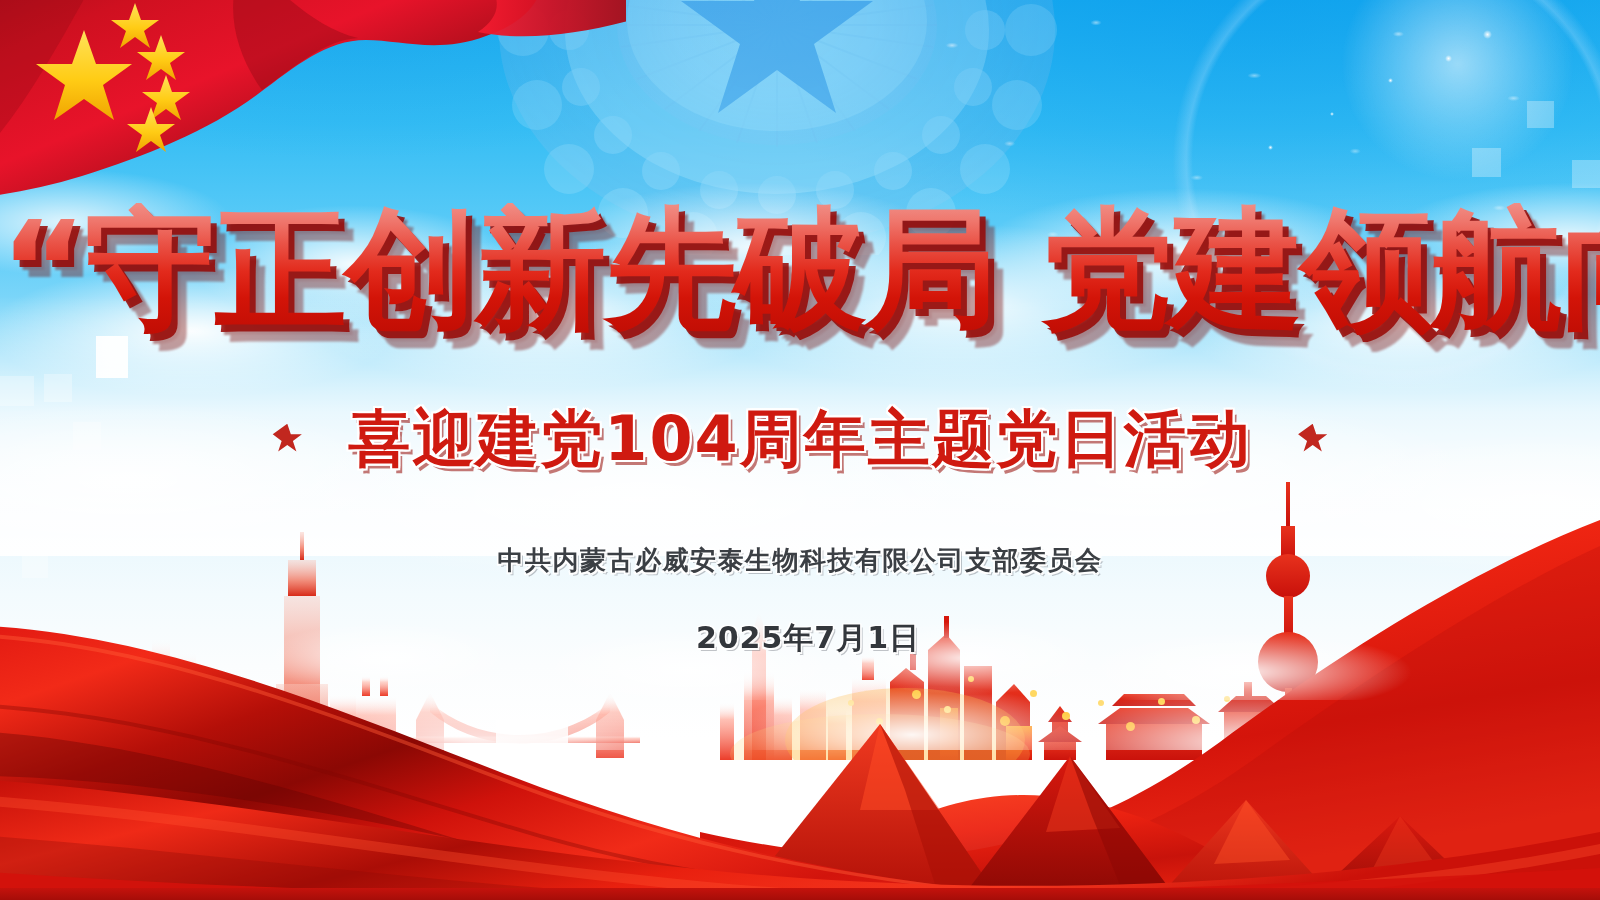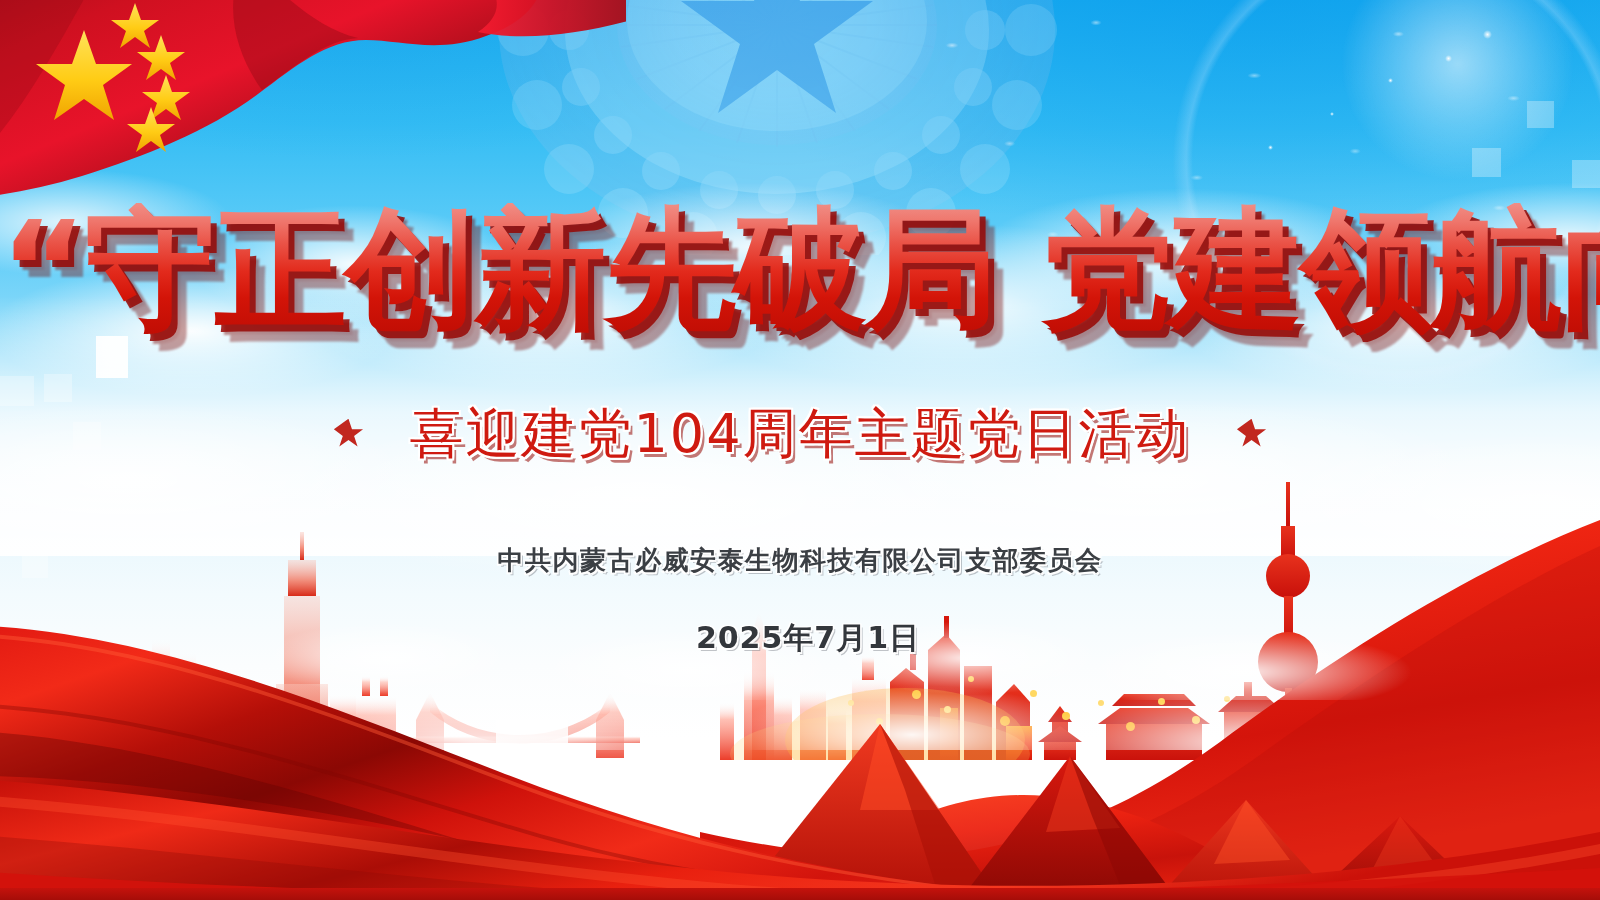--- a/index.html
+++ b/index.html
@@ -156,22 +156,22 @@
     display:flex; align-items:center; justify-content:center; gap:46px;
   }
   .star{
     width:30px; height:30px; flex:0 0 auto;
     background:#c1271f;
     clip-path:polygon(50% 0%,61.8% 35.2%,98.6% 35.2%,68.8% 57.1%,80.4% 92.4%,50% 70.6%,19.6% 92.4%,31.2% 57.1%,1.4% 35.2%);
     filter:drop-shadow(0 0 2px rgba(0,0,0,.12));
   }
   .sub-title{
     font-family:"DejaVu Sans","Liberation Sans",sans-serif;
-    font-weight:400;
-    font-size:54px;
+    font-weight:700;
+    font-size:62px;
     line-height:1.25;
     letter-spacing:2px;
     white-space:nowrap;
     color:#cf1a10;
     text-shadow:
       -2px -2px 0 #fff, 2px -2px 0 #fff, -2px 2px 0 #fff, 2px 2px 0 #fff,
       0 -2px 0 #fff, 0 2px 0 #fff, -2px 0 0 #fff, 2px 0 0 #fff,
       4px 5px 0 rgba(150,10,4,.55);
   }
 

